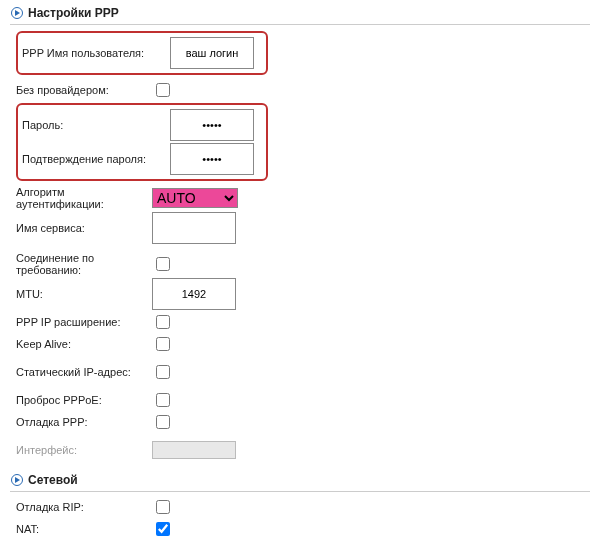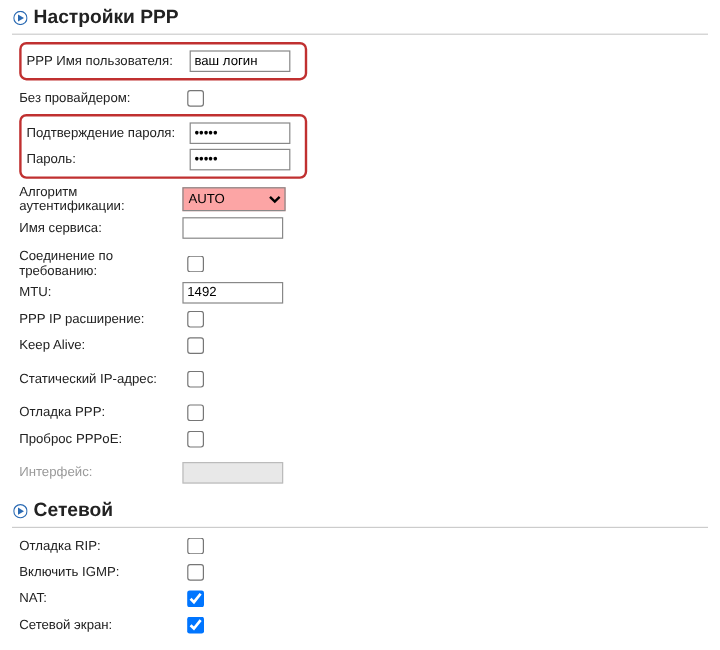--- a/index.html
+++ b/index.html
@@ -16,65 +16,66 @@
     display: flex; align-items: center;
     border-bottom: 1px solid #ccc;
     padding: 2px 0 4px 0;
     margin-bottom: 4px;
   }
   .section-head .icon-box {
     width: 14px; height: 14px;
     margin-right: 4px;
     display: inline-flex; align-items: center; justify-content: center;
   }
-  .section-head .title { font-weight: bold; font-size: 16px; }
+  .section-head .title { font-weight: bold; font-size: 12px; }
   .intro { margin: 4px 0 6px 18px; font-size: 11px; line-height: 1.3; }
   .form-block { margin-left: 6px; }
   .row {
     display: flex; align-items: center;
     min-height: 22px;
     padding: 1px 0;
   }
   .label-col {
     width: 136px;
     padding-right: 4px;
   }
   .ctrl-col { width: 92px; display:flex; align-items:center; }
   input[type="text"], input[type="password"] {
-    width: 84px; height: 18px;
+    width: 84px; height: 32px;
     border: 1px solid #888;
     padding: 1px 3px;
     font-size: 11px;
     font-family: inherit;
     background:#fff;
+    text-align:center;
   }
   input[type="checkbox"] {
     width: 14px; height: 14px;
     vertical-align: middle;
   }
   select {
     width: 86px; height: 20px;
     border: 1px solid #888;
-    font-size: 11px;
-    background: #fca5a5;
+    font-size: 14px;
+    background: #ec4899;
   }
   .readonly-box {
     width: 84px; height: 18px;
     border: 1px solid #bbb;
     background: #e8e8e8;
   }
   .disabled-label { color: #999; }
   .highlight {
     border: 2px solid #c03030;
     border-radius: 6px;
     padding: 3px 4px;
     margin: 2px 0 4px 0;
     display: inline-block;
   }
-  .highlight .row { min-height: 22px; }
+  .highlight .row { min-height: 22px; gap: 12px; }
   .spacer { height: 6px; }
 </style>
 </head>
 <body>
 
 <div class="page">
 
   <div class="section-head">
     <span class="icon-box">
       <svg width="12" height="12" viewBox="0 0 12 12">
@@ -101,31 +102,31 @@
     <div class="row">
       <div class="label-col">Без провайдером:</div>
       <div class="ctrl-col">
           <input type="checkbox" style="">
         </div>
     </div>
 
     
     <div class="highlight">
       <div class="row">
+        <div class="label-col">Пароль:</div>
+        <div class="ctrl-col">
+            <input type="password" value="•••••" style="">
+          </div>
+      </div>
+      <div class="row">
         <div class="label-col">Подтверждение пароля:</div>
         <div class="ctrl-col">
             <input type="password" value="•••••" style="">
           </div>
       </div>
-      <div class="row">
-        <div class="label-col">Пароль:</div>
-        <div class="ctrl-col">
-            <input type="password" value="•••••" style="">
-          </div>
-      </div>
     </div>
 
     <div class="row">
       <div class="label-col">Алгоритм аутентификации:</div>
       <div class="ctrl-col">
         <select>
           <option>AUTO</option>
         </select>
       </div>
     </div>
@@ -172,28 +173,28 @@
     <div class="row">
       <div class="label-col">Статический IP-адрес:</div>
       <div class="ctrl-col">
           <input type="checkbox" style="">
         </div>
     </div>
 
     <div class="spacer"></div>
 
     <div class="row">
+      <div class="label-col">Проброс PPPoE:</div>
+      <div class="ctrl-col">
+          <input type="checkbox" style="">
+        </div>
+    </div>
+
+    <div class="row">
       <div class="label-col">Отладка PPP:</div>
-      <div class="ctrl-col">
-          <input type="checkbox" style="">
-        </div>
-    </div>
-
-    <div class="row">
-      <div class="label-col">Проброс PPPoE:</div>
       <div class="ctrl-col">
           <input type="checkbox" style="">
         </div>
     </div>
 
     <div class="spacer"></div>
 
     <div class="row">
       <div class="label-col disabled-label">Интерфейс:</div>
       <div class="ctrl-col">
@@ -215,26 +216,20 @@
 
   <div class="form-block">
 
     <div class="row">
       <div class="label-col">Отладка RIP:</div>
       <div class="ctrl-col">
           <input type="checkbox" style="">
         </div>
     </div>
 
-    <div class="row">
-      <div class="label-col">Включить IGMP:</div>
-      <div class="ctrl-col">
-          <input type="checkbox" style="">
-        </div>
-    </div>
 
     <div class="row">
       <div class="label-col">NAT:</div>
       <div class="ctrl-col">
           <input type="checkbox" checked="" style="">
         </div>
     </div>
 
     <div class="row">
       <div class="label-col">Сетевой экран:</div>

